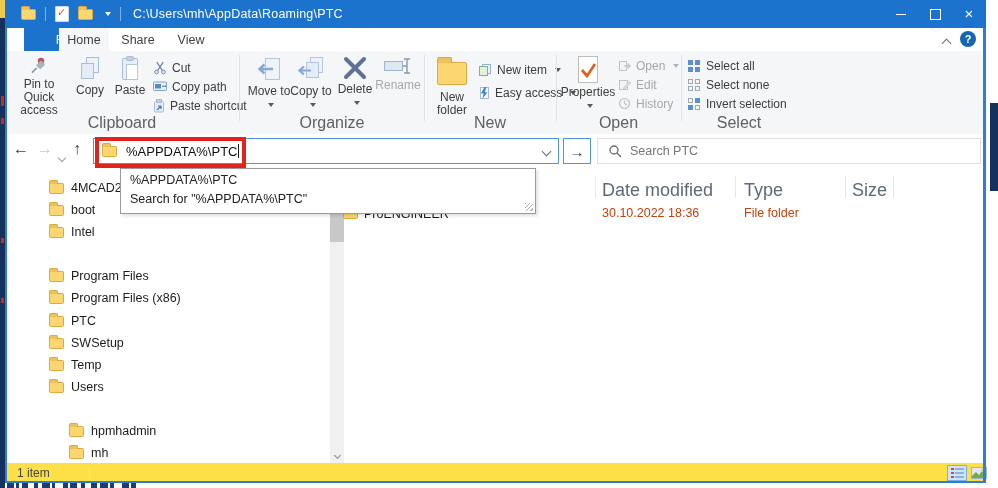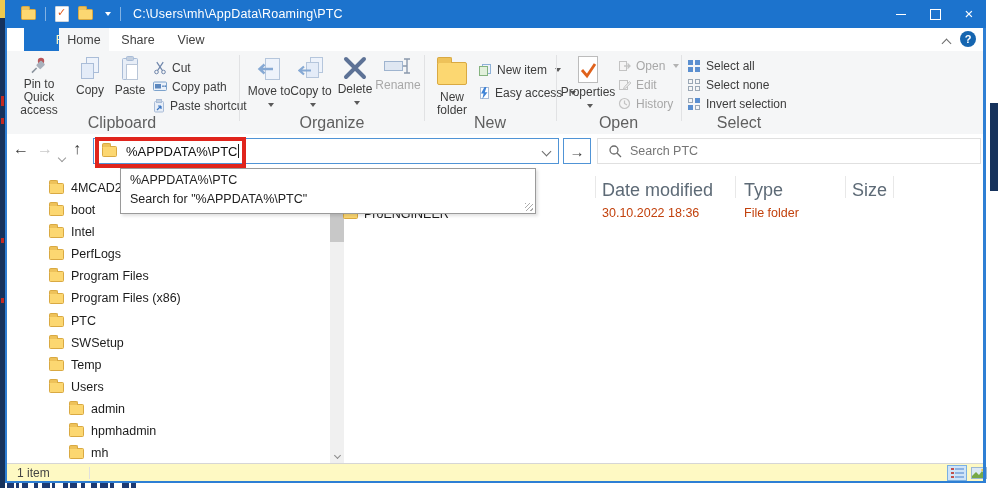--- a/index.html
+++ b/index.html
@@ -114,21 +114,21 @@
   .vsb-thumb{position:absolute;left:0;top:12px;width:14px;height:62px;background:#c8c8c8;}
   .vsb-btn{position:absolute;left:0;width:14px;height:15px;background:#f0f0f0;display:flex;align-items:center;justify-content:center;}
   .vsb-btn .chev{width:4px;height:4px;border-color:#8a8a8a;}
   .colhead{position:absolute;top:12px;font-size:18px;color:#5d6a76;}
   .colsep{position:absolute;top:8px;height:22px;width:1px;background:#e8e8e8;}
   .frow{position:absolute;left:336px;top:36px;height:19px;display:flex;align-items:center;gap:6px;}
   .fcell{position:absolute;top:38px;color:#c2410c;}
 
   
   .statusbar{position:absolute;left:0;right:0;top:463px;height:18px;border-top:1px solid #d6d6d6;
-             background:#fef9c3;font-size:12px;color:#444;}
+             background:#fde047;font-size:12px;color:#444;}
   .st-count{position:absolute;left:12px;top:2px;}
   .st-sep{position:absolute;left:84px;top:3px;width:1px;height:12px;background:#e0e0e0;}
   .viewbtn{position:absolute;top:1px;width:20px;height:16px;display:flex;align-items:center;justify-content:center;box-sizing:border-box;}
   .viewbtn.active{background:#cfe4f8;border:1px solid #7ab0e2;}
 </style>
 </head>
 <body>
 
 <div class="stage">
 
@@ -414,24 +414,20 @@
           <span>4MCAD21C</span>
         </div>
       <div class="titem" style="top:32px">
           <span class="fld"></span>
           <span>boot</span>
         </div>
       <div class="titem" style="top:54px">
           <span class="fld"></span>
           <span>Intel</span>
         </div>
-      <div class="titem" style="top:76px">
-          <span class="fld"></span>
-          <span>PerfLogs</span>
-        </div>
       <div class="titem" style="top:98px">
           <span class="fld"></span>
           <span>Program Files</span>
         </div>
       <div class="titem" style="top:120px">
           <span class="fld"></span>
           <span>Program Files (x86)</span>
         </div>
       <div class="titem" style="top:143px">
           <span class="fld"></span>
@@ -441,24 +437,20 @@
           <span class="fld"></span>
           <span>SWSetup</span>
         </div>
       <div class="titem" style="top:187px">
           <span class="fld"></span>
           <span>Temp</span>
         </div>
       <div class="titem" style="top:209px">
           <span class="fld"></span>
           <span>Users</span>
-        </div>
-      <div class="titem child" style="top:231px">
-          <span class="fld"></span>
-          <span>admin</span>
         </div>
       <div class="titem child" style="top:253px">
           <span class="fld"></span>
           <span>hpmhadmin</span>
         </div>
       <div class="titem child" style="top:275px">
           <span class="fld"></span>
           <span>mh</span>
         </div>
 

